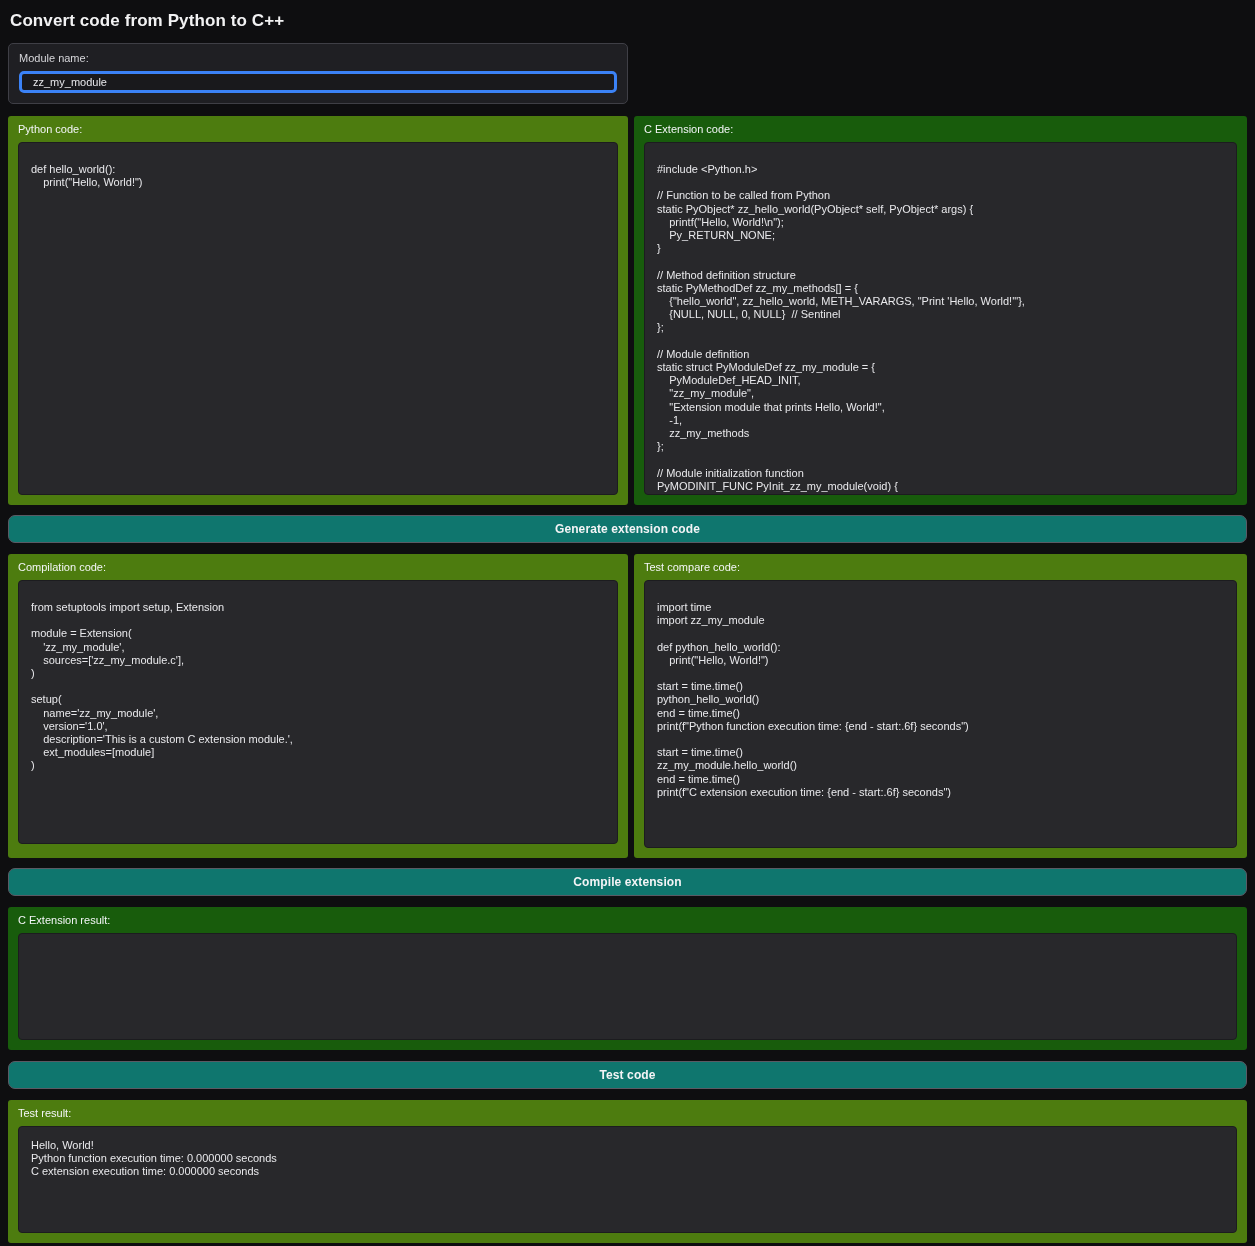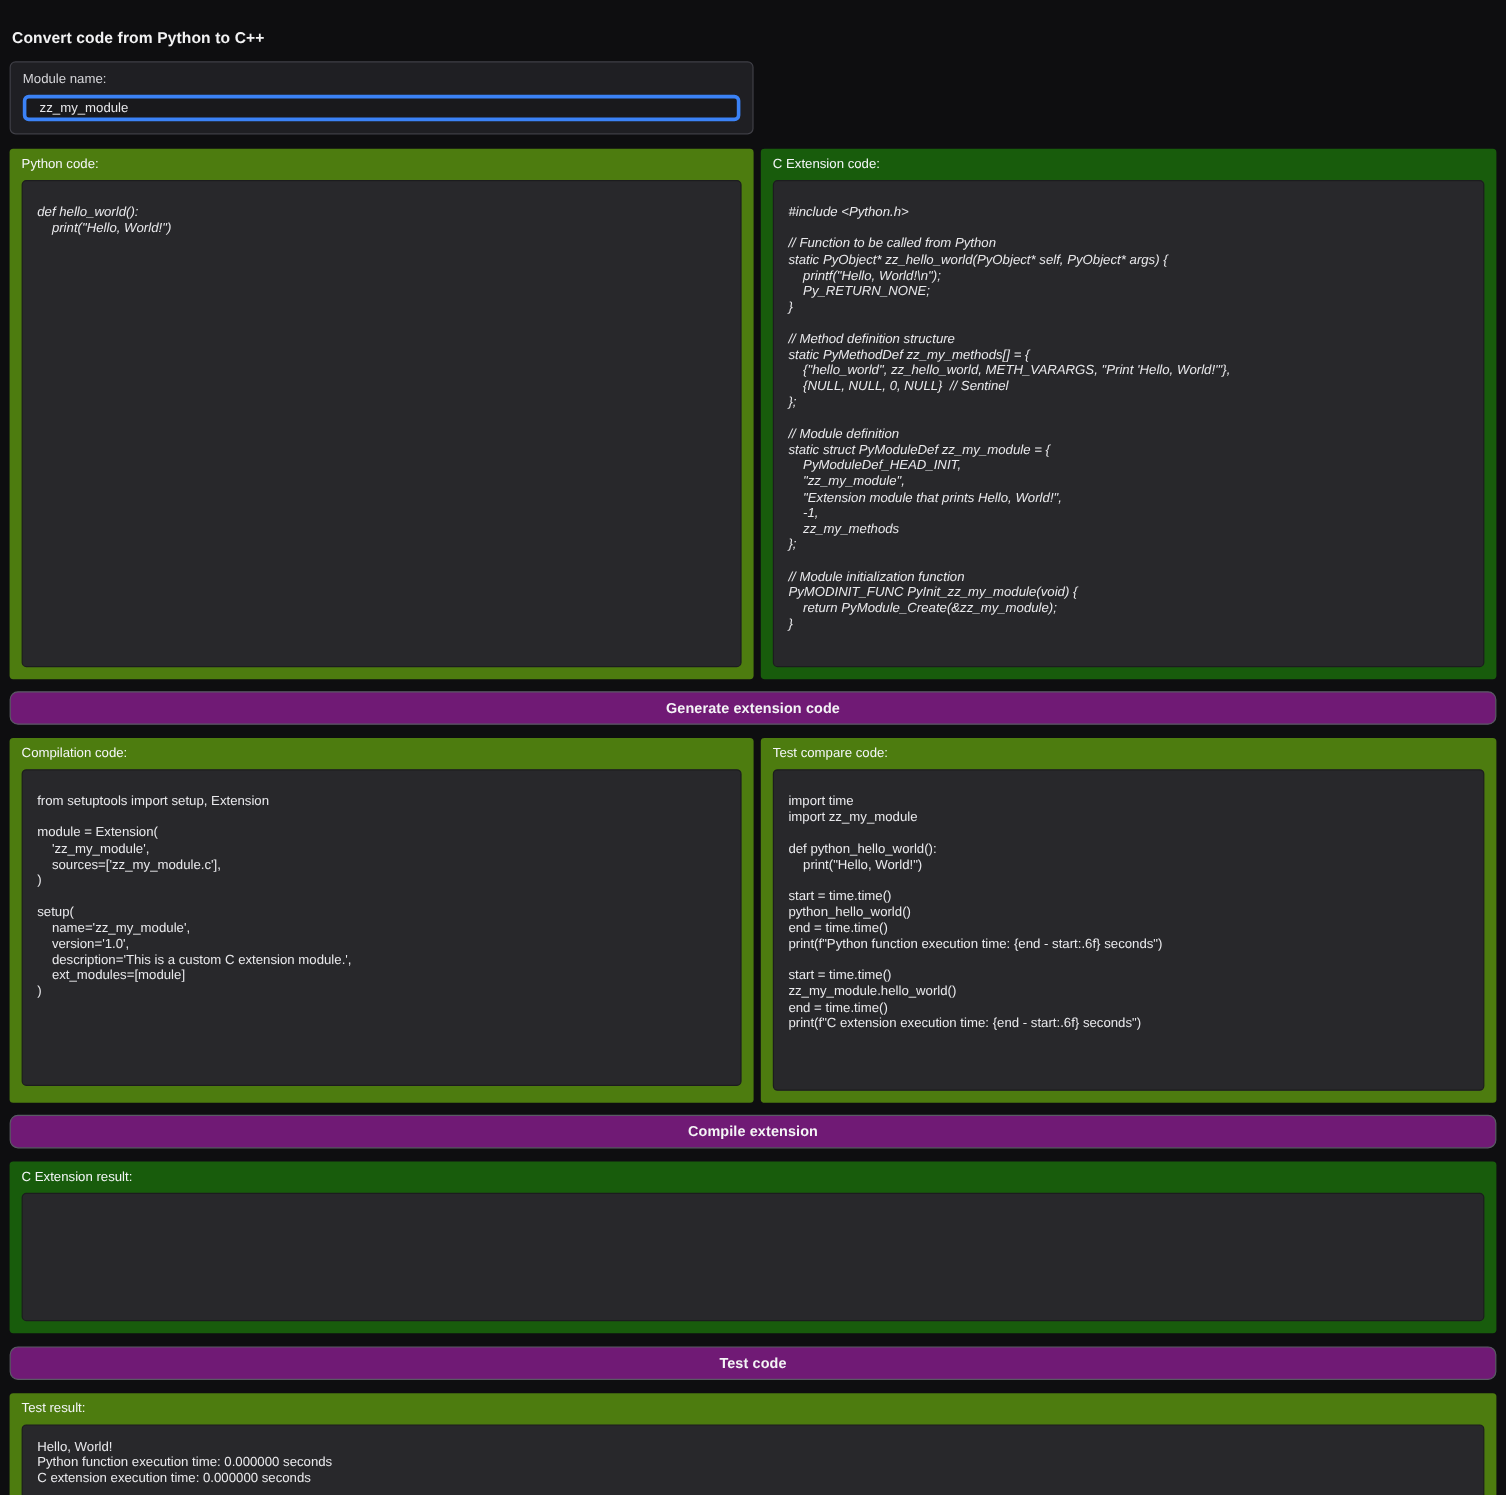--- a/index.html
+++ b/index.html
@@ -5,22 +5,22 @@
   * { box-sizing: border-box; margin: 0; padding: 0; }
   html, body {
     width: 1255px; height: 1246px;
     background: #0e0e10;
     font-family: "Liberation Sans", sans-serif;
     color: #e8e8e8;
     overflow: hidden;
   }
   .page { padding: 0 8px; }
   .page-title {
-    font-size: 13px; font-weight: 700; color: #f2f2f3;
-    padding: 24px 2px 12px 2px; letter-spacing: .1px;
+    font-size: 17px; font-weight: 700; color: #f2f2f3;
+    padding: 11px 2px 12px 2px; letter-spacing: .1px;
   }
   .row { display: grid; grid-template-columns: 620px 1fr; gap: 6px; margin-bottom: 12px; }
 
   
   .box {
     background: #1f1f23; border: 1px solid #3f3f46; border-radius: 5px;
     padding: 8px 10px 10px 10px;
   }
   .box .field-label { display:block; font-size: 11px; color: #d6d6da; margin-bottom: 7px; }
   .text-input, .select {
@@ -38,30 +38,30 @@
   .panel.green { background: #185c0c; }
   .panel-label { font-size: 11px; color: #f4f6f8; margin-bottom: 7px; }
   .code {
     width: 100%;
     background: #28282b; border-radius: 4px; border: 1px solid #1c1c1f;
     font-family: "Liberation Sans", sans-serif;
     font-size: 11px; line-height: 13.2px; color: #e9e9ec;
     white-space: pre-wrap; overflow: hidden;
     padding: 20px 12px 12px 12px;
   }
-  .code.h-main   { height: 406px; font-style: italic; }
+  .code.h-main   { height: 353px; }
   .code.h-comp   { height: 264px; }
   .code.h-test   { height: 268px; }
   .code.h-result { height: 107px; padding-top: 12px; }
 
   
   .action {
     display: block; width: 100%; height: 28px;
     margin: 0 0 11px 0;
-    background: #701a75; border: 1px solid #5a5a64; border-radius: 7px;
+    background: #0f766e; border: 1px solid #5a5a64; border-radius: 7px;
     color: #f4f4f6; font-family: "Liberation Sans", sans-serif;
     font-size: 12px; font-weight: 700; letter-spacing: .1px;
     cursor: pointer;
   }
   .row.code-row { margin-bottom: 10px; }
   .panel.full { margin-bottom: 11px; }
 </style>
 </head>
 <body>
 

